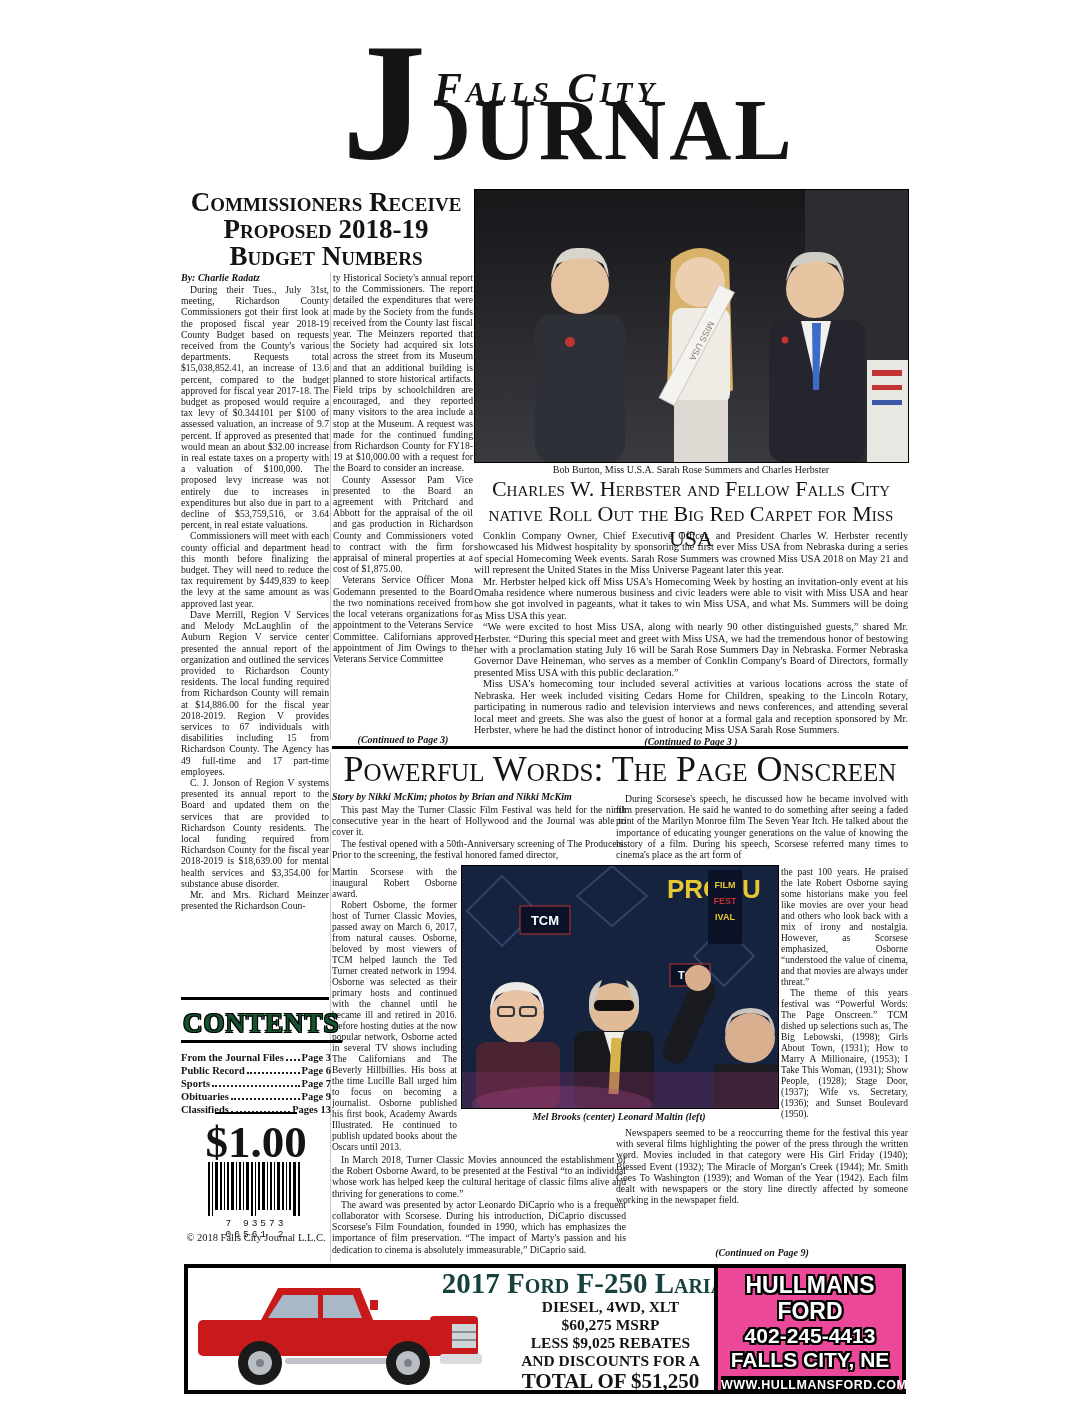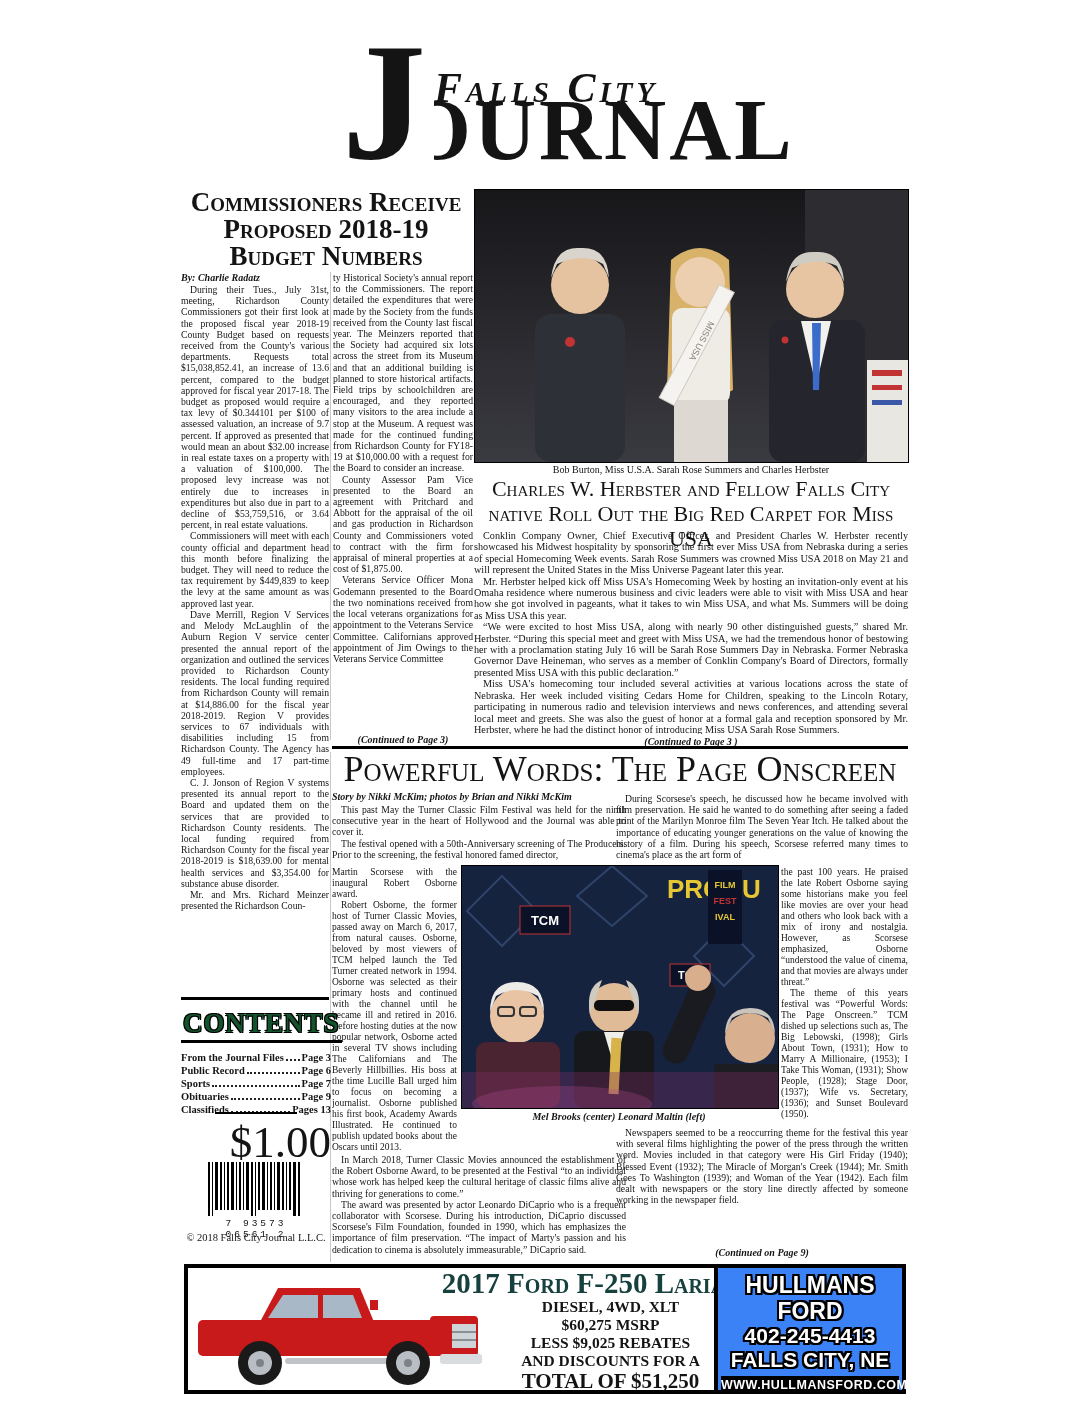--- a/index.html
+++ b/index.html
@@ -36,33 +36,33 @@
   .photo{position:absolute;border:1px solid #000;}
   
   .contents{position:absolute;left:181px;top:1008px;width:150px;text-align:center;}
   .contents-title{display:inline-block;font-size:27px;font-weight:bold;letter-spacing:1px;color:#14532d;
         text-shadow:-1px -1px 0 #000,1px -1px 0 #000,-1px 1px 0 #000,1px 1px 0 #000;
         border-bottom:3px solid #000;padding:0 2px 1px;}
   .contents-rows{margin-top:8px;font-size:10.5px;font-weight:bold;text-align:left;}
   .c-row{display:flex;align-items:flex-end;line-height:13px;}
   .c-dots{flex:1;border-bottom:2px dotted #222;margin:0 2px 3px;}
   .mini-rule{position:absolute;left:215px;top:1112px;width:82px;height:2px;background:#000;}
-  .price{position:absolute;left:181px;top:1116px;width:150px;text-align:right;font-size:45px;font-weight:normal;}
+  .price{position:absolute;left:181px;top:1116px;width:150px;text-align:center;font-size:45px;font-weight:bold;}
   .barcode-wrap{position:absolute;left:206px;top:1162px;width:100px;text-align:center;}
   .barcode-digits{font-size:9.5px;letter-spacing:3px;margin-top:-2px;font-family:"Liberation Mono","DejaVu Sans Mono",monospace;}
   .copyright{position:absolute;left:181px;top:1232px;width:150px;text-align:center;font-size:10.5px;}
   
   .ad{position:absolute;left:184px;top:1264px;width:722px;height:130px;border:4px solid #000;
       box-sizing:border-box;background:#fff;}
   .ad-truck{position:absolute;left:2px;top:2px;width:300px;height:118px;}
   .ad-copy{position:absolute;left:250px;top:1px;width:345px;text-align:center;}
   .ad-title{font-variant:small-caps;font-weight:bold;font-size:29px;line-height:29px;color:#16413e;white-space:nowrap;}
   .ad-line{font-weight:bold;font-size:15.5px;line-height:18px;}
   .ad-line.big{font-size:21px;line-height:22px;}
-  .ad-dealer{position:absolute;right:0;top:0;width:188px;height:122px;background:#3b82f6;border-left:4px solid #000;
+  .ad-dealer{position:absolute;right:0;top:0;width:188px;height:122px;background:#ec4899;border-left:4px solid #000;
              box-sizing:border-box;text-align:center;font-family:"Liberation Sans","DejaVu Sans",sans-serif;
              color:#fff;padding-top:4px;}
   .dealer-name{font-size:23px;font-weight:bold;line-height:26px;
       text-shadow:-2px -2px 0 #000,2px -2px 0 #000,-2px 2px 0 #000,2px 2px 0 #000,0 2px 0 #000,0 -2px 0 #000,2px 0 0 #000,-2px 0 0 #000;}
   .dealer-phone,.dealer-city{font-size:21px;font-weight:bold;line-height:24px;
       text-shadow:-2px -2px 0 #000,2px -2px 0 #000,-2px 2px 0 #000,2px 2px 0 #000,0 2px 0 #000,0 -2px 0 #000,2px 0 0 #000,-2px 0 0 #000;}
   .dealer-web{background:#000;color:#fff;font-size:12.5px;font-weight:bold;margin:4px 3px 0;padding:2px 0;letter-spacing:0.5px;}
 </style>
 </head>
 <body>

